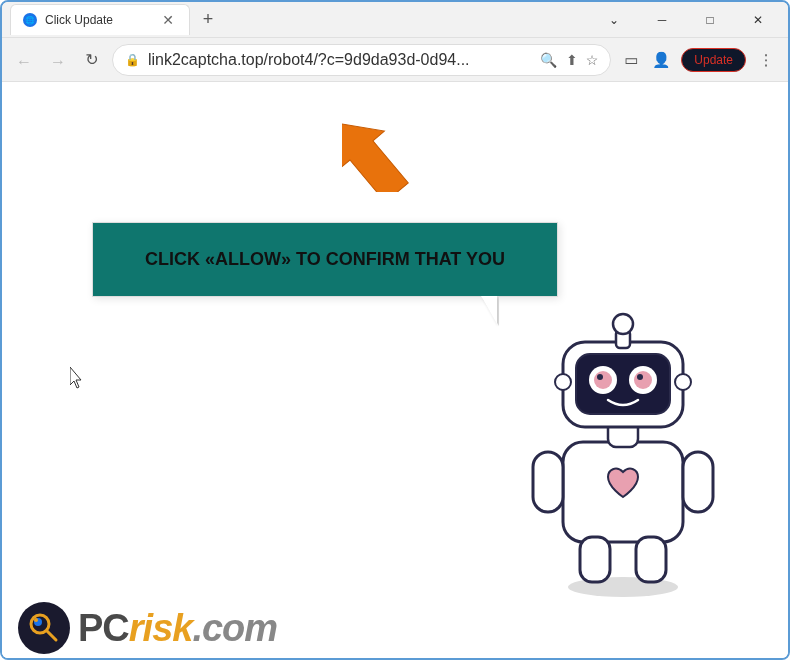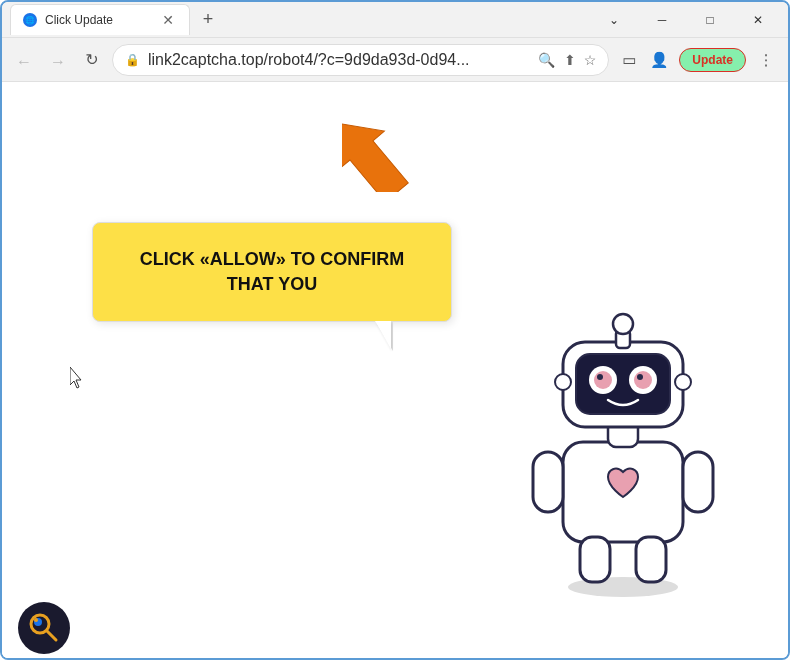--- a/index.html
+++ b/index.html
@@ -157,26 +157,26 @@
       height: 28px;
       display: flex;
       align-items: center;
       justify-content: center;
       color: #555;
       font-size: 15px;
       cursor: pointer;
       border-radius: 50%;
     }
     .update-btn {
-      background: #86efac;
+      background: #0f172a;
       border: 1.5px solid #d93025;
       border-radius: 16px;
       padding: 4px 12px;
       font-size: 12px;
-      font-weight: bold;
+      font-weight: normal;
       color: #d93025;
       cursor: pointer;
       margin: 0 4px;
     }
 
     
     .page-content {
       width: 100%;
       height: calc(660px - 80px);
       background: #fff;
@@ -195,25 +195,25 @@
     .arrow-svg {
       width: 90px;
       height: 100px;
     }
 
     
     .speech-bubble {
       position: absolute;
       top: 140px;
       left: 90px;
-      background: #fde047;
+      background: #0f766e;
       border: 1px solid #ddd;
-      border-radius: 8px;
+      border-radius: 0;
       padding: 24px 30px;
-      width: 360px;
+      width: 466px;
       box-shadow: 2px 2px 8px rgba(0,0,0,0.1);
       text-align: center;
     }
     .speech-bubble::after {
       content: '';
       position: absolute;
       bottom: -28px;
       right: 60px;
       width: 0;
       height: 0;
@@ -403,15 +403,18 @@
   <div class="pcrisk-watermark">
     <div class="pcrisk-logo-circle">
       <svg width="36" height="36" viewBox="0 0 36 36">
 
         <circle cx="14" cy="14" r="9" fill="none" stroke="#e8a020" stroke-width="3"></circle>
         <circle cx="12" cy="12" r="4" fill="#1a73e8"></circle>
         <circle cx="10" cy="10" r="2" fill="#e8a020"></circle>
         <line x1="21" y1="21" x2="30" y2="30" stroke="#e8a020" stroke-width="3" stroke-linecap="round"></line>
       </svg>
     </div>
+    <div class="pcrisk-text">
+      <span class="pc">PC</span><span class="risk">risk</span><span style="color:#888; font-style:italic;">.com</span>
+    </div>
   </div>
 
 </div>
 
 </body></html>

